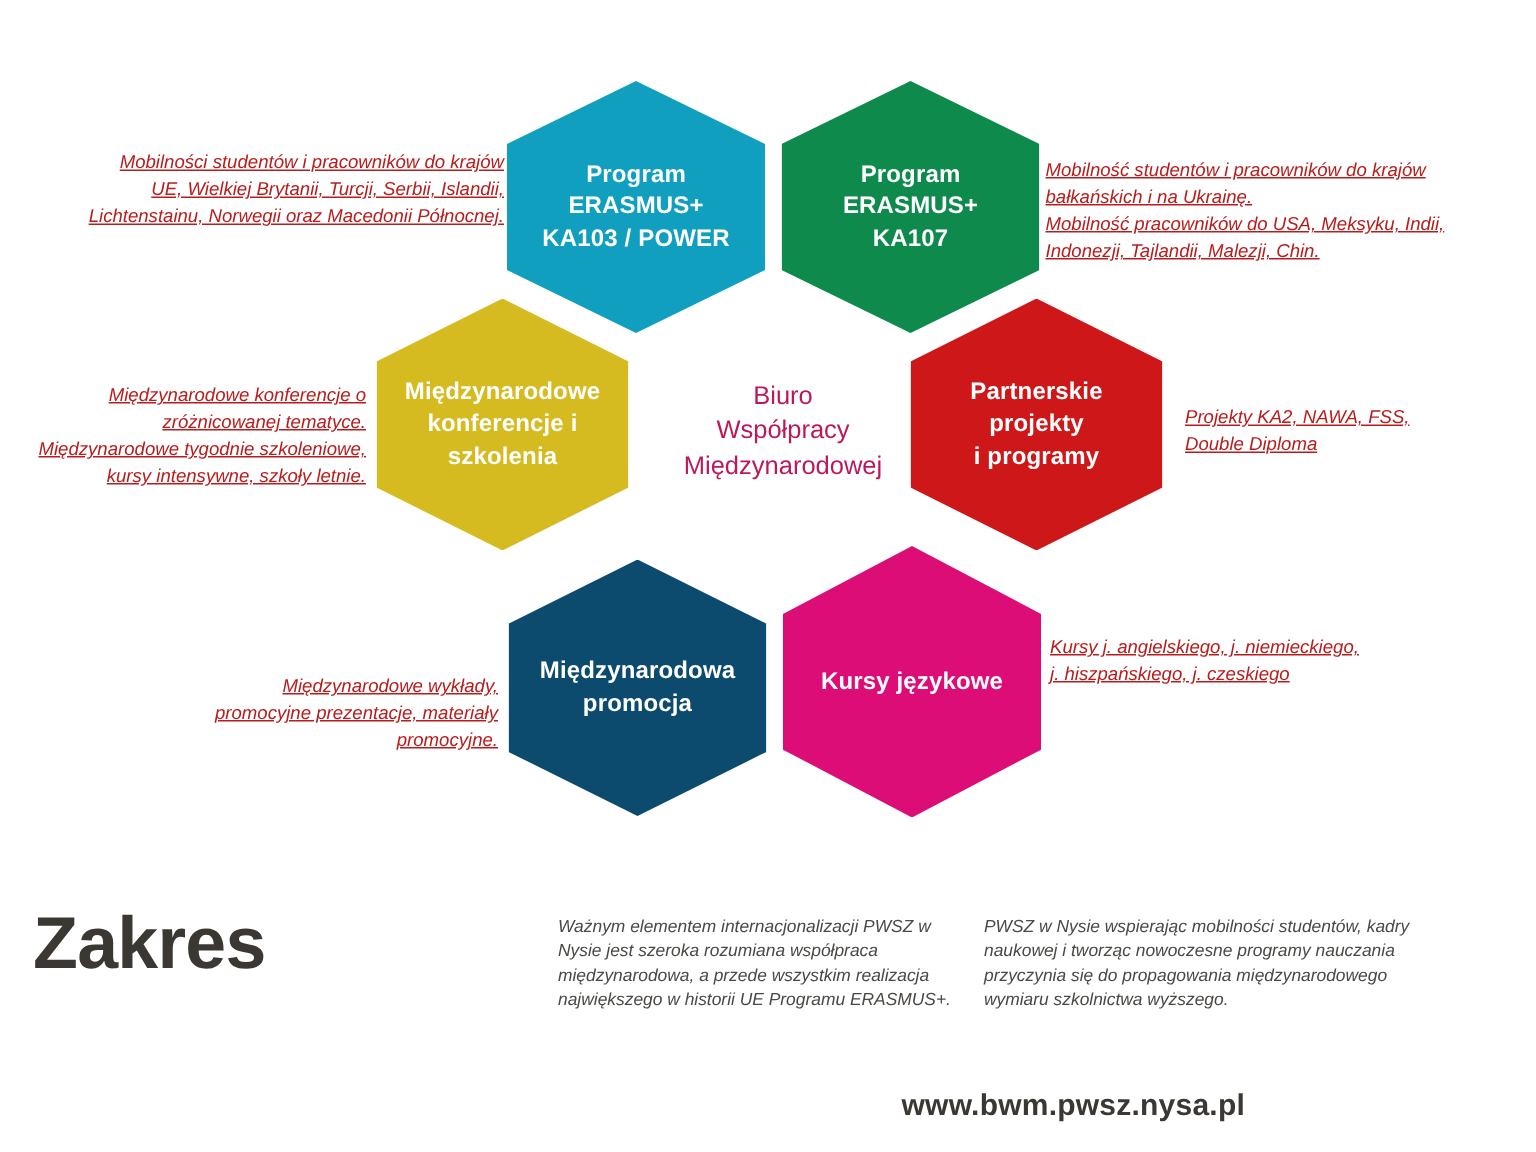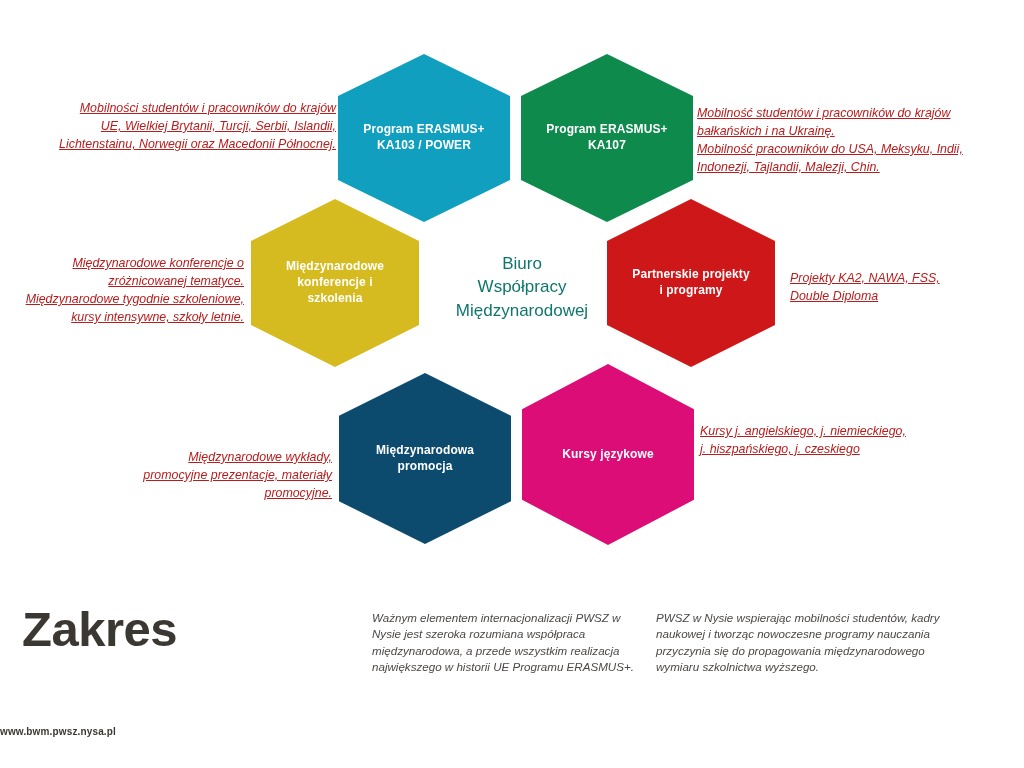--- a/index.html
+++ b/index.html
@@ -19,21 +19,21 @@
 
   
   .hex {
     position: absolute;
     display: flex;
     align-items: center;
     justify-content: center;
     text-align: center;
     color: #ffffff;
     font-weight: bold;
-    font-size: 12px;
+    font-size: 16px;
     line-height: 1.32;
     letter-spacing: .1px;
     -webkit-clip-path: polygon(50% 0%, 100% 25%, 100% 75%, 50% 100%, 0% 75%, 0% 25%);
     clip-path: polygon(50% 0%, 100% 25%, 100% 75%, 50% 100%, 0% 75%, 0% 25%);
   }
   .hex span { display: block; padding: 0 14px; }
 
   #hex-teal    { left: 338px; top:  54px; width: 172px; height: 168px; }
   #hex-green   { left: 521px; top:  54px; width: 172px; height: 168px; }
   #hex-yellow  { left: 251px; top: 199px; width: 168px; height: 168px; }
@@ -43,21 +43,21 @@
 
   
   #center-label {
     position: absolute;
     left: 437px;
     top: 252px;
     width: 170px;
     text-align: center;
     font-size: 17px;
     line-height: 1.38;
-    color: #0f766e;
+    color: #be185d;
     font-weight: normal;
   }
 
   
   .note {
     position: absolute;
     font-style: italic;
     font-size: 12.4px;
     line-height: 1.45;
     color: #b91c1c;
@@ -94,23 +94,23 @@
     line-height: 1.42;
     color: #4b4845;
   }
   #foot-left  { left: 372px; top: 610px; width: 262px; }
   #foot-right { left: 656px; top: 610px; width: 302px; }
 
   #site-url {
     position: absolute;
     left: 0;
     top: 726px;
-    width: 1024px;
-    text-align: left;
-    font-size: 10px;
+    width: 830px;
+    text-align: right;
+    font-size: 20px;
     font-weight: bold;
     color: #3b3833;
     letter-spacing: .15px;
   }
 </style>
 </head>
 <body>
 
 <div class="hex" id="hex-teal" style="background: rgb(17, 159, 191);">
   <span>Program  ERASMUS+<br>KA103 / POWER</span>

